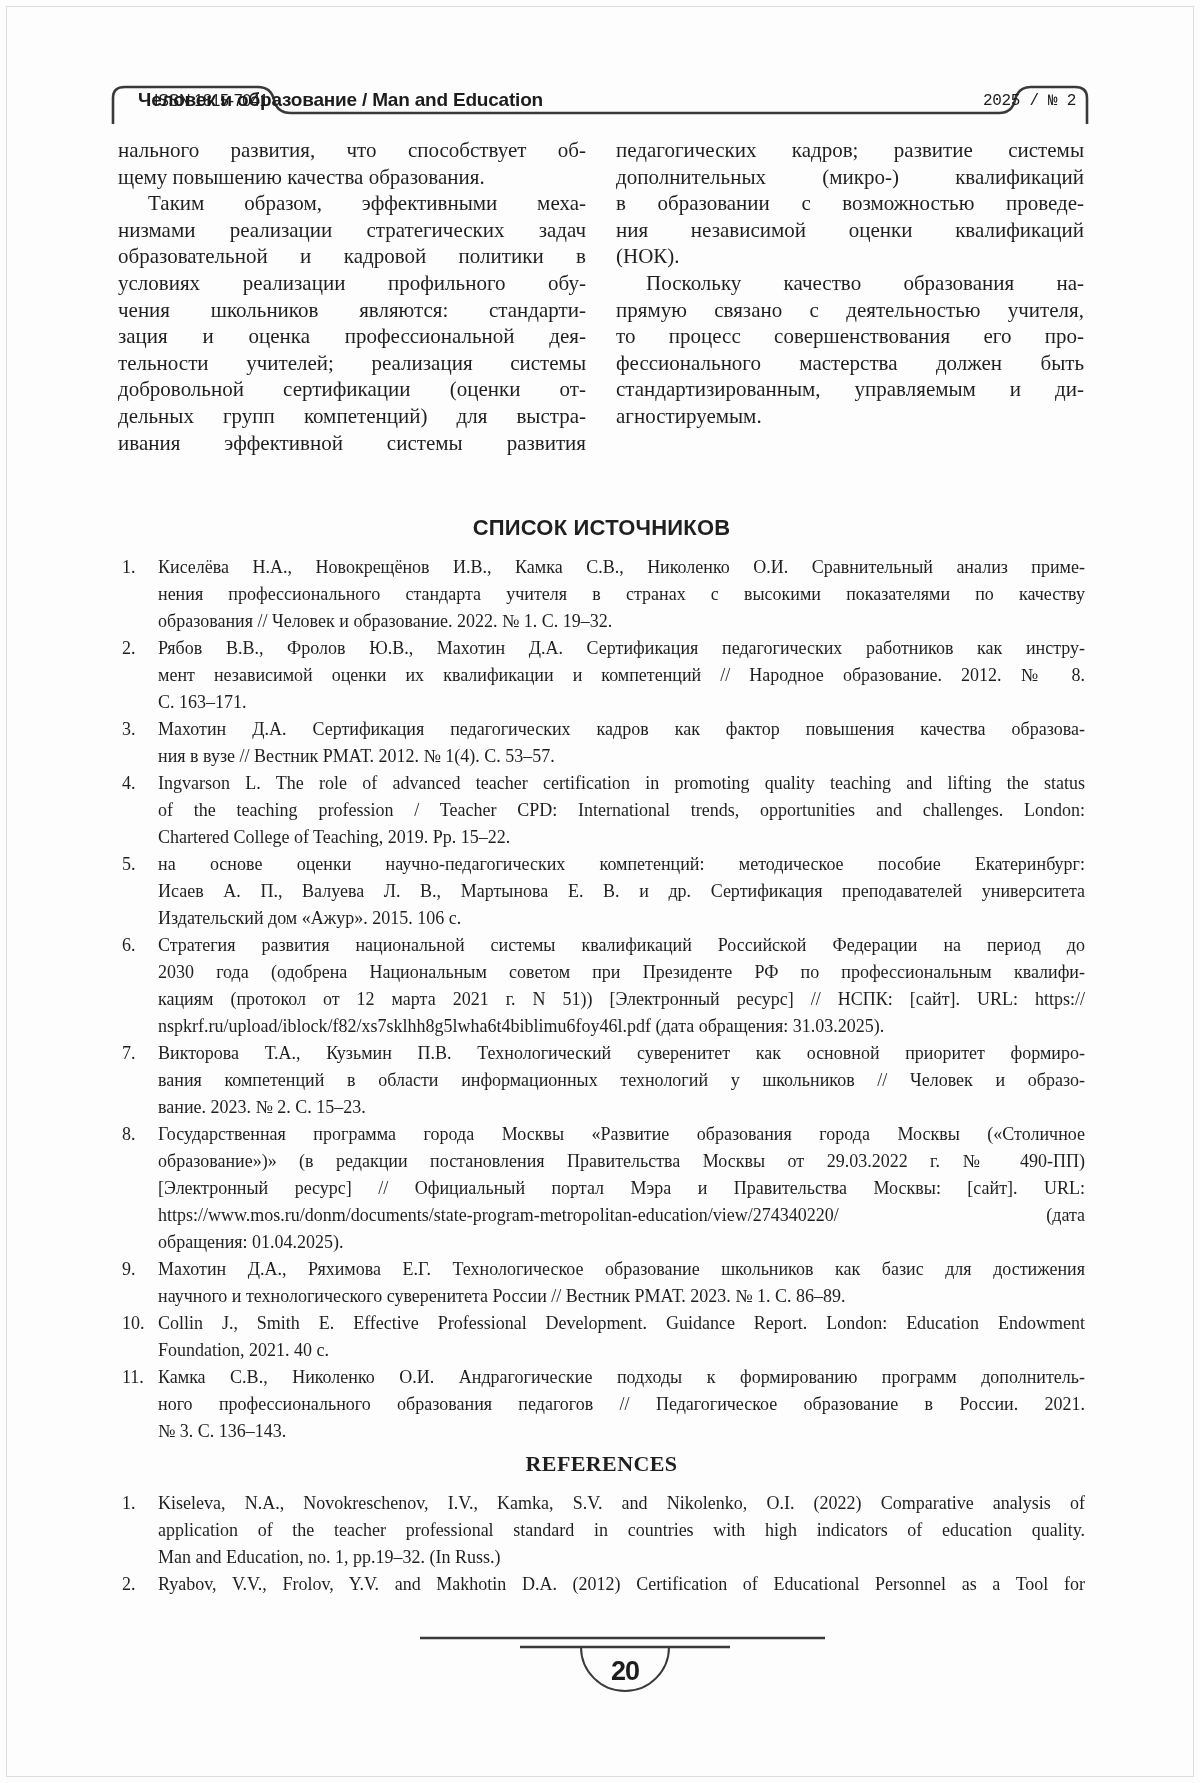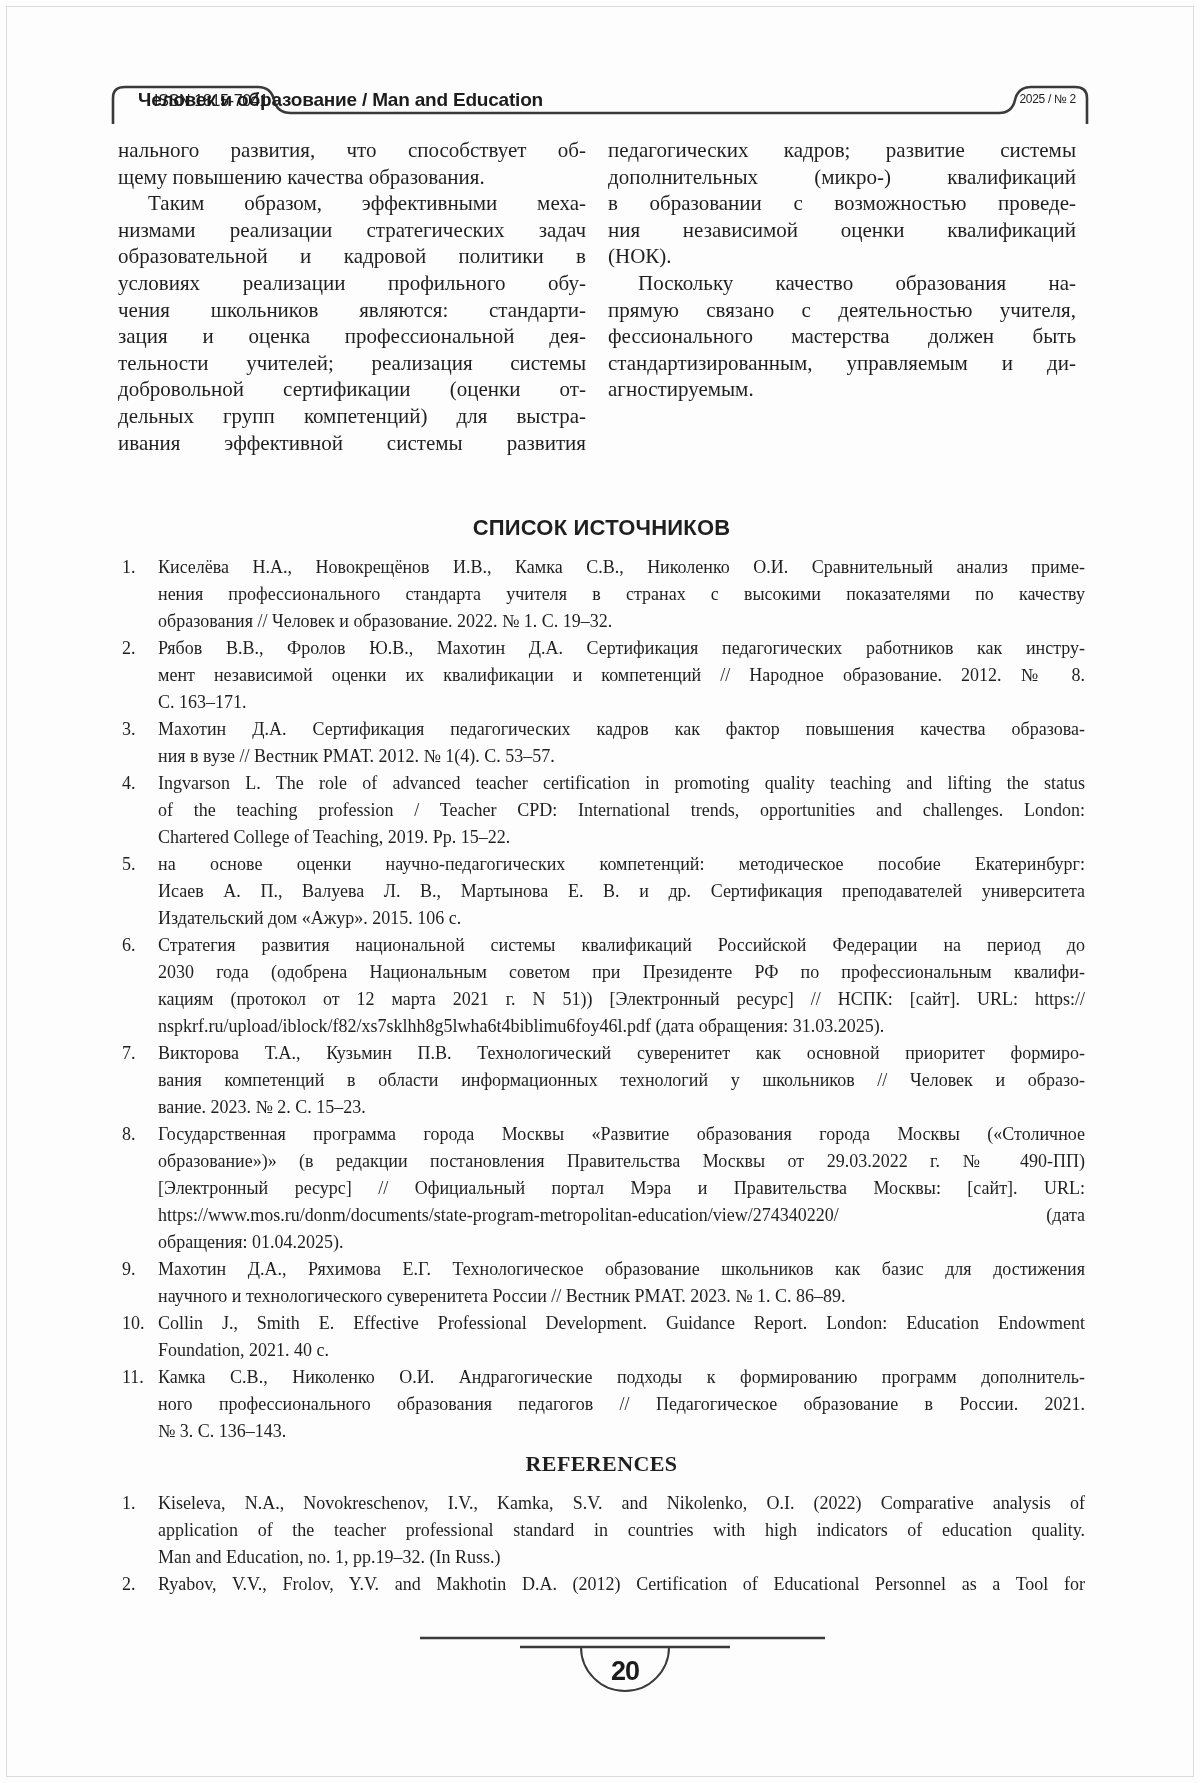--- a/index.html
+++ b/index.html
@@ -15,23 +15,23 @@
     position:absolute; inset:6px;
     border:1px solid #dcdcdc;
     pointer-events:none;
   }
   
   .header{position:absolute; top:80px; left:110px; width:980px; height:46px;}
   .header svg{position:absolute; left:0; top:0;}
   .hd-text{position:absolute; font-family:"Liberation Sans", sans-serif; color:#1c1c1c; white-space:nowrap;margin-left:28px;}
   .issn{left:16px; top:12px; font-size:16px; letter-spacing:-0.3px;}
   .jtitle{left:0; right:0; top:9px; text-align:left; font-size:19px; font-weight:600; letter-spacing:-0.2px;}
-  .issue{right:14px; top:12px; font-size:12px; letter-spacing:-0.3px;}
-  
-  .columns{position:absolute; top:137px; left:118px; width:967px; display:flex; gap:22px;}
+  .issue{right:14px; top:12px; font-size:16px; letter-spacing:-0.3px;font-family:Liberation Mono, monospace;}
+  
+  .columns{position:absolute; top:137px; left:118px; width:967px; display:flex; gap:30px;}
   .col{width:468px; font-size:21px; line-height:26.6px;}
   .line{text-align:left; white-space:normal;}
   .line.j{text-align:justify; text-align-last:justify;}
   .line.ind{text-indent:30px;}
   
   .sources{position:absolute; top:514px; left:118px; width:967px;}
   .references{position:absolute; top:1450px; left:118px; width:967px;}
   .sec-heading{text-align:center; font-weight:700; font-size:22px; line-height:28px; margin:0 0 12px 0;}
   .sec-heading.sans{font-family:"Liberation Sans", sans-serif; letter-spacing:0.2px;}
   .sec-heading.serif{font-family:"Liberation Serif", serif; letter-spacing:0.4px;}
@@ -75,20 +75,21 @@
       <div class="line j">ивания эффективной системы развития</div>
     </div>
   <div class="col">
       <div class="line j">педагогических кадров; развитие системы</div>
       <div class="line j">дополнительных (микро-) квалификаций</div>
       <div class="line j">в образовании с возможностью проведе-</div>
       <div class="line j">ния независимой оценки квалификаций</div>
       <div class="line">(НОК).</div>
       <div class="line j ind">Поскольку качество образования на-</div>
       <div class="line j">прямую связано с деятельностью учителя,</div>
+      <div class="line j">то процесс совершенствования его про-</div>
       <div class="line j">фессионального мастерства должен быть</div>
       <div class="line j">стандартизированным, управляемым и ди-</div>
       <div class="line">агностируемым.</div>
     </div>
 </div>
 
 <div class="sources">
   <div class="sec-heading sans">СПИСОК ИСТОЧНИКОВ</div>
   <div class="ref-list">
       <div class="ref">

